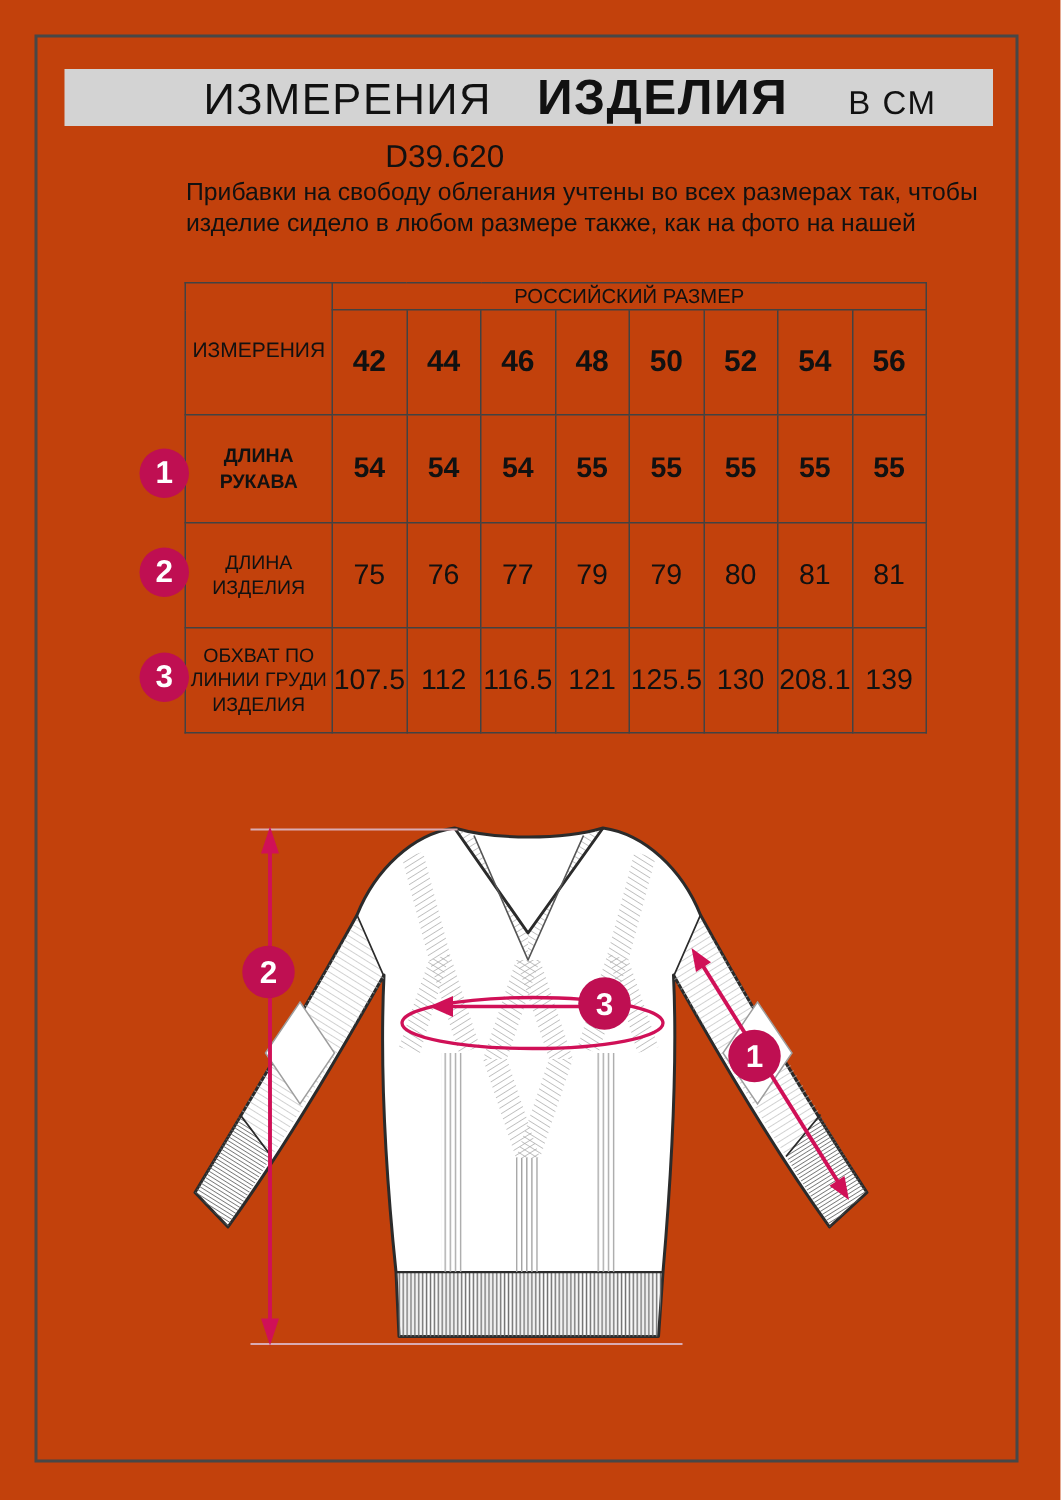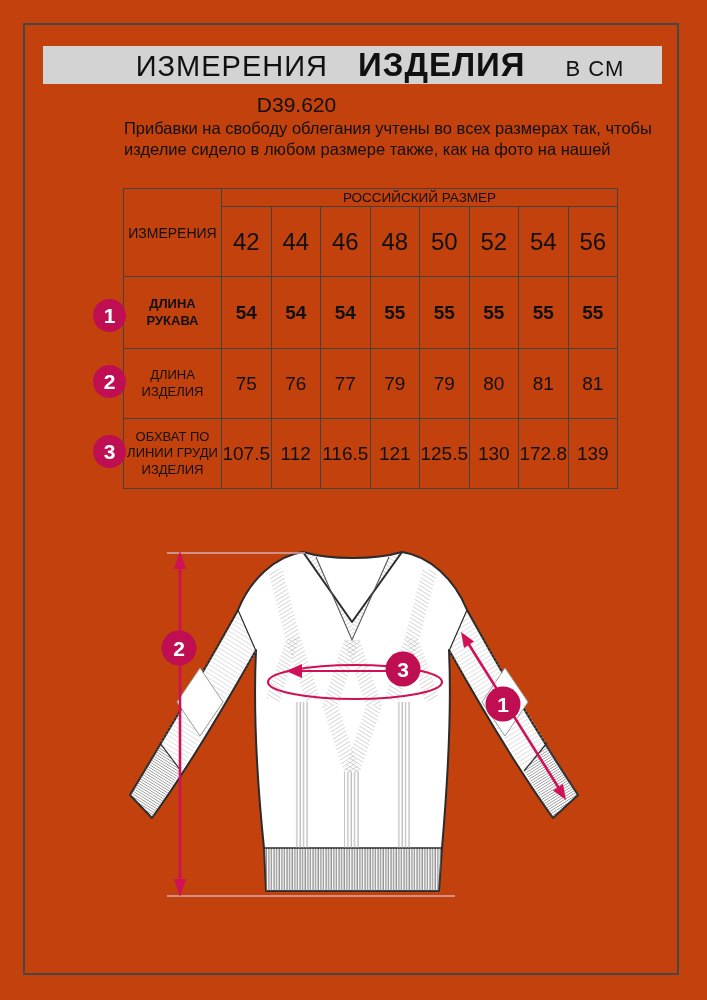--- a/index.html
+++ b/index.html
@@ -16,21 +16,21 @@
   .title-unit{font-size:22px;font-weight:400;letter-spacing:1px;margin-left:40px;}
   .code{position:absolute;left:0;top:93px;width:593px;text-align:center;
         font-size:21px;}
   .note{position:absolute;left:83px;top:118px;width:540px;text-align:left;
         font-size:16.5px;line-height:1.26;margin-left:41px;}
   .size-table{position:absolute;left:123px;top:188px;border-collapse:collapse;}
   .size-table td{border:1.5px solid #424242;text-align:center;
                  vertical-align:middle;padding:0;}
   .measure-head{font-size:14px;width:97px;}
   .size-group{font-size:13.5px;line-height:16px;}
-  .size-num{font-size:24px;font-weight:400;width:48.5px;}
+  .size-num{font-size:20px;font-weight:700;width:48.5px;}
   .row-label{font-size:13px;line-height:1.25;padding:0 1px !important;}
   .val{font-size:19px;}
   .badge{position:absolute;width:33px;height:33px;border-radius:50%;
          color:#fff;font-weight:700;font-size:21px;display:flex;
          align-items:center;justify-content:center;}
   .b1{left:93px;top:299px;}
   .b2{left:93px;top:365px;}
   .b3{left:93px;top:435px;}
   .drawing{position:absolute;left:0;top:0;width:707px;height:1000px;}
   .svg-badge-text{font-family:"Liberation Sans",sans-serif;font-weight:700;
@@ -94,21 +94,21 @@
       <td class="val">81</td>
     </tr>
     <tr style="height:70px;">
       <td class="row-label">ОБХВАТ ПО ЛИНИИ ГРУДИ ИЗДЕЛИЯ</td>
       <td class="val">107.5</td>
       <td class="val">112</td>
       <td class="val">116.5</td>
       <td class="val">121</td>
       <td class="val">125.5</td>
       <td class="val">130</td>
-      <td class="val">172.8</td>
+      <td class="val">208.1</td>
       <td class="val">139</td>
     </tr>
   </tbody>
     </table>
 
   <div class="badge b1" style="background: rgb(191, 15, 82);">1</div>
   <div class="badge b2" style="background: rgb(191, 15, 82);">2</div>
   <div class="badge b3" style="background: rgb(191, 15, 82);">3</div>
 
   <svg class="drawing" viewBox="0 0 707 1000">

